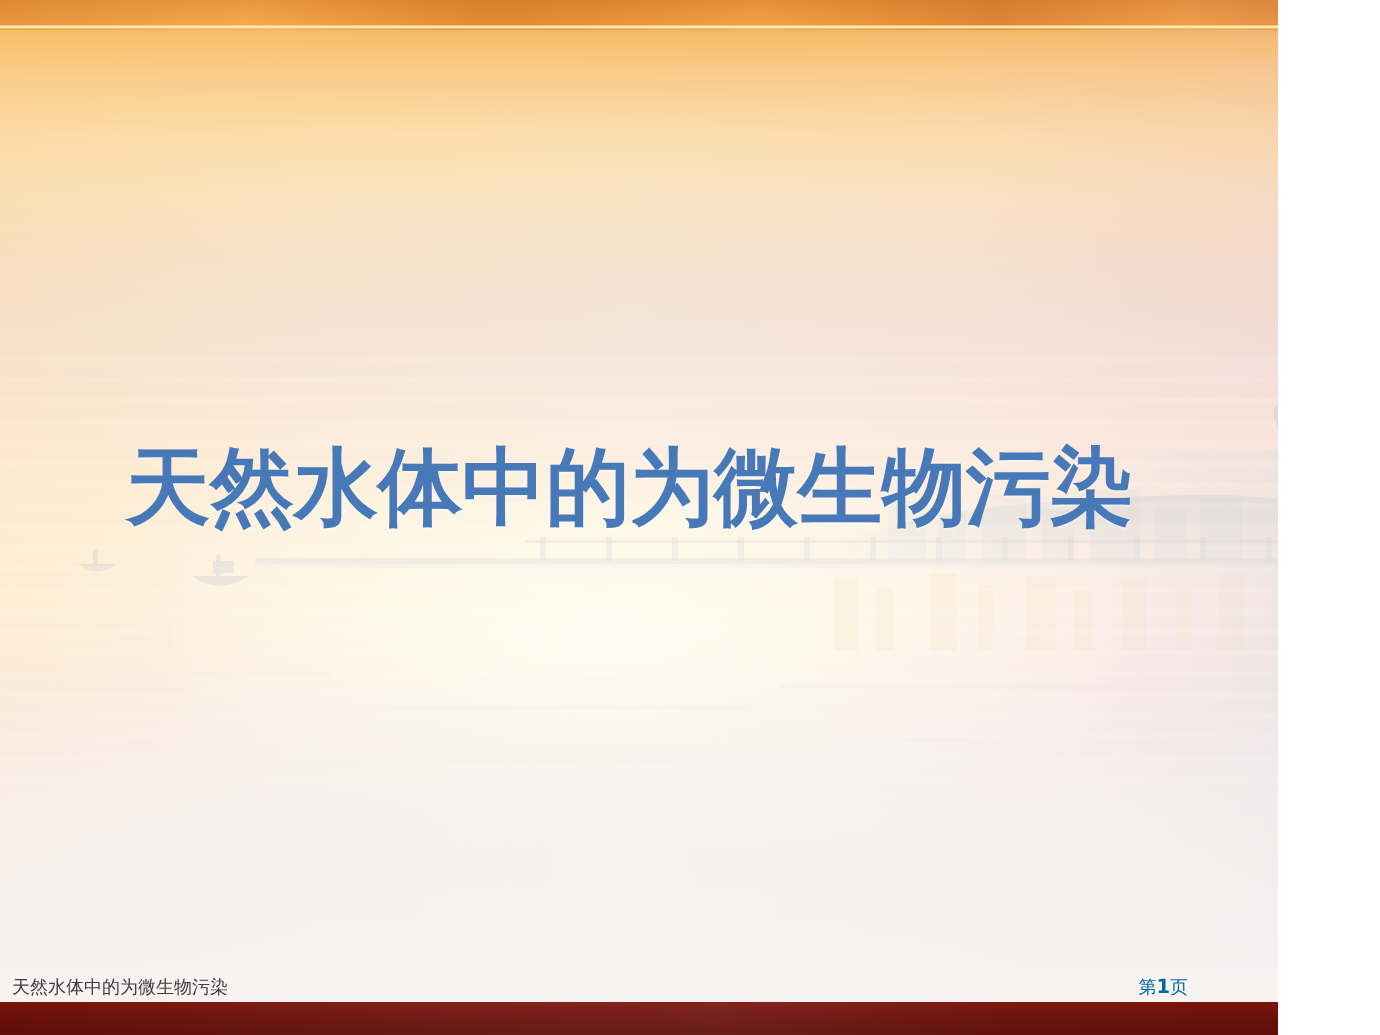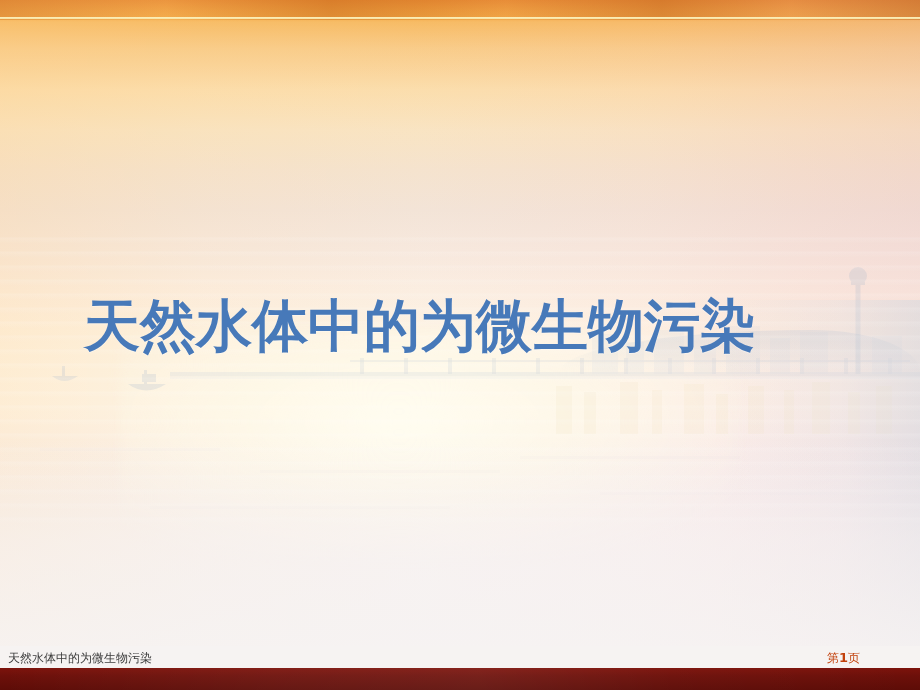--- a/index.html
+++ b/index.html
@@ -7,21 +7,21 @@
     margin: 0;
     padding: 0;
     background: #ffffff;
   }
   body {
     font-family: "Liberation Sans", "DejaVu Sans", sans-serif;
   }
 
   .slide {
     position: relative;
-    width: 920px;
+    width: 852px;
     height: 690px;
     overflow: hidden;
     background: #ffffff;
   }
 
   
   .bg-photo {
     position: absolute;
     left: 0; top: 0;
     width: 920px;
@@ -205,21 +205,21 @@
     color: #3c3c3c;
     white-space: nowrap;
   }
   .page-number {
     position: absolute;
     right: 60px;
     top: 651px;
     font-family: "DejaVu Sans", "Liberation Sans", sans-serif;
     font-size: 12px;
     line-height: 14px;
-    color: #c2410c;
+    color: #0369a1;
     white-space: nowrap;
   }
   .page-number .num {
     font-weight: bold;
     font-size: 13px;
   }
 
   
   .bottom-band {
     position: absolute;

